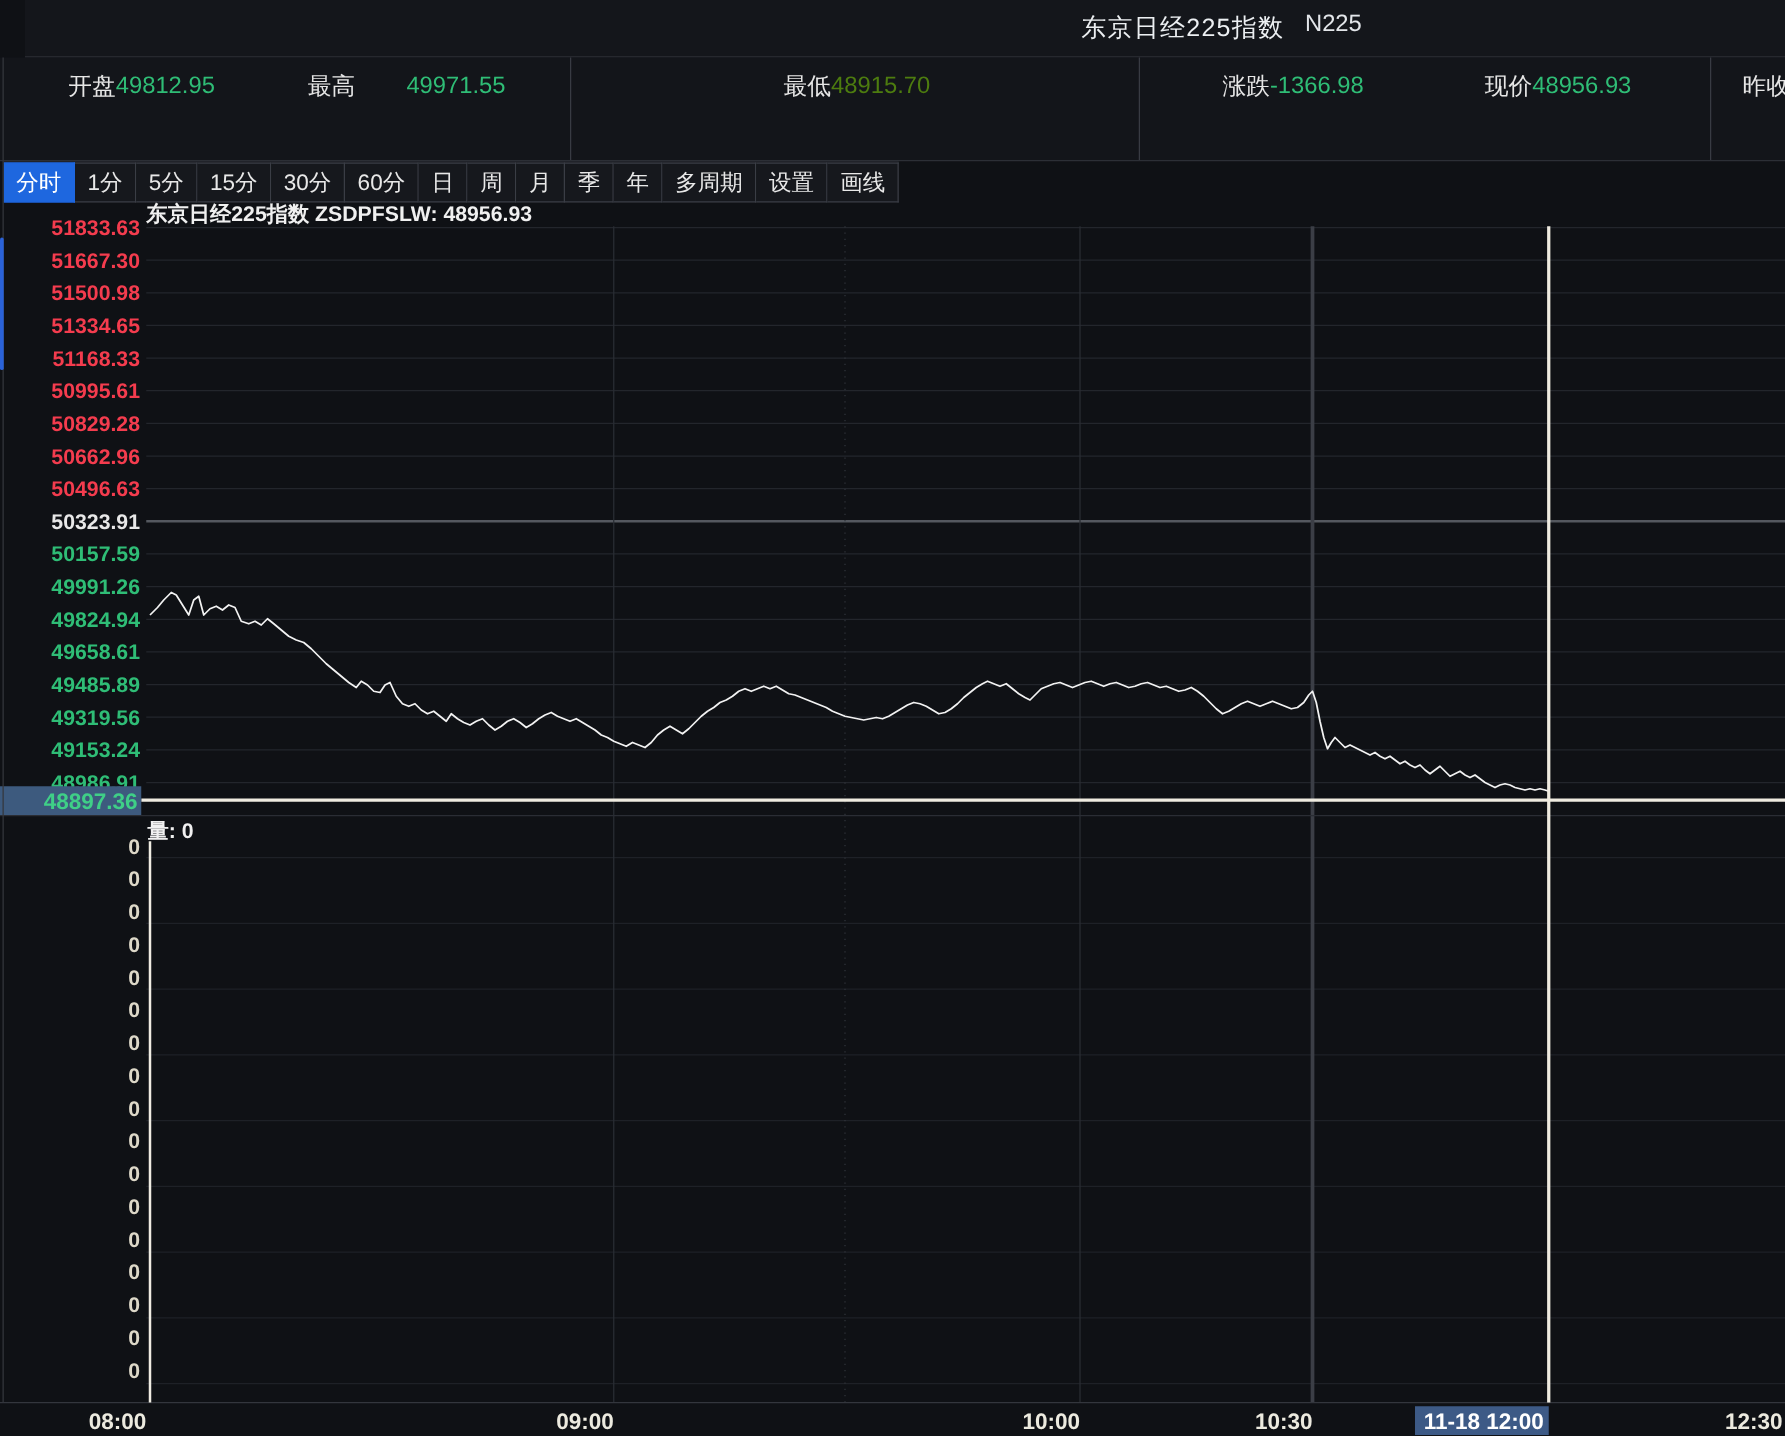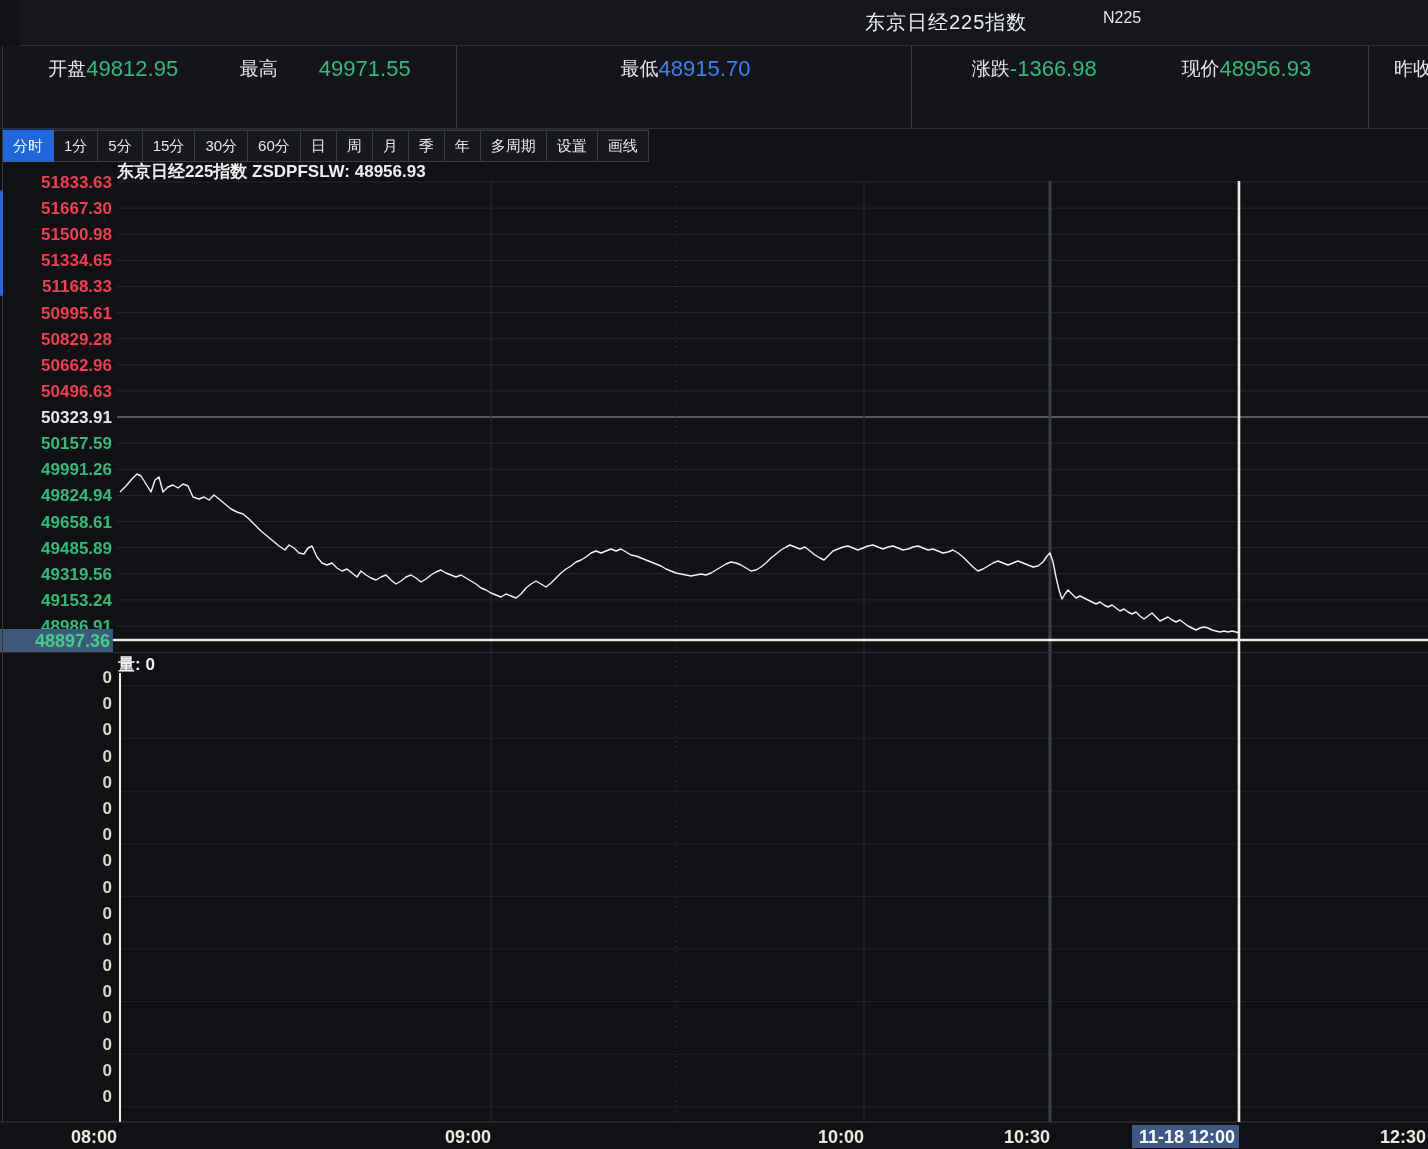--- a/index.html
+++ b/index.html
@@ -3,34 +3,34 @@
 <meta charset="utf-8">
 <style>
   html,body{margin:0;padding:0;background:#0d0f13;}
   *{box-sizing:border-box;}
   body{font-family:"Liberation Sans","DejaVu Sans",sans-serif;color:#e8e8e8;}
   #app{position:relative;width:1428px;height:1149px;background:#0f1115;overflow:hidden;}
 
   
   .titlebar{position:absolute;left:0;top:0;width:1428px;height:46px;background:#14161b;border-bottom:1px solid #2c2f36;margin-left:20px;}
   .titlebar .wtitle{position:absolute;left:845px;top:9px;font-size:20px;color:#eceff2;letter-spacing:1px;}
-  .titlebar .wsymbol{position:absolute;left:1083px;top:9px;font-size:16px;color:#e3e6ea;}
+  .titlebar .wsymbol{position:absolute;left:1024px;top:9px;font-size:19px;color:#e3e6ea;}
 
   
   .infobar{position:absolute;left:0;top:46px;width:1428px;height:83px;background:#13151a;border-bottom:1px solid #2c2f36;display:flex;}
   .info-col{position:relative;height:100%;border-right:1px solid #383b43;display:flex;flex-direction:row;justify-content:space-around;padding:6px 16px;}
   .info-col:last-child{border-right:none;}
   .info-col.c0{width:457px;} .info-col.c1{width:455px;} .info-col.c2{width:457px;} .info-col.c3{width:59px;}
   .info-cell{display:flex;justify-content:space-between;align-items:center;padding:0 6px 0 9px;height:34px;}
   .info-cell .lbl{font-size:19px;color:#e6e6e6;white-space:nowrap;}
-  .info-cell .val{font-size:22px;white-space:nowrap;}
+  .info-cell .val{font-size:19px;white-space:nowrap;}
 
   
   .tabbar{position:absolute;left:3px;top:129px;height:32px;display:flex;background:#15171c;border-top:1px solid #26292f;}
-  .tab{height:32px;padding:0 10px;display:flex;align-items:center;justify-content:center;font-size:15px;color:#e8e8e8;border-right:1px solid #3a3d45;border-top:1px solid #3a3d45;border-bottom:1px solid #3a3d45;background:#16181d;cursor:default;white-space:nowrap;}
+  .tab{height:32px;padding:0 10px;display:flex;align-items:center;justify-content:center;font-size:18px;color:#e8e8e8;border-right:1px solid #3a3d45;border-top:1px solid #3a3d45;border-bottom:1px solid #3a3d45;background:#16181d;cursor:default;white-space:nowrap;}
   .tab.selected{background:#1e67df;color:#ffffff;border-color:#1e67df;}
 
   
   #chart-wrap{position:absolute;left:0;top:0;width:1428px;height:1149px;font-weight:bold;}
   svg{position:absolute;left:0;top:0;}
 
   
   .left-border{position:absolute;left:2px;top:46px;width:1px;height:1076px;background:#34373d;}
   .left-thumb{position:absolute;left:0;top:190px;width:3px;height:106px;background:#2a62d8;border-radius:2px;}
 </style>
@@ -51,21 +51,21 @@
           <span class="val" style="color: rgb(47, 189, 118);">49812.95</span>
         </div>
         <div class="info-cell">
           <span class="lbl">最高</span>
           <span class="val" style="color: rgb(47, 189, 118); margin-left: 41px;">49971.55</span>
         </div>
       </div>
       <div class="info-col c1">
         <div class="info-cell">
           <span class="lbl">最低</span>
-          <span class="val" style="color: #3b82f6;">48915.70</span>
+          <span class="val" style="color: #4d7c0f;">48915.70</span>
         </div>
       </div>
       <div class="info-col c2">
         <div class="info-cell">
           <span class="lbl">涨跌</span>
           <span class="val" style="color: rgb(47, 189, 118);">-1366.98</span>
         </div>
         <div class="info-cell">
           <span class="lbl">现价</span>
           <span class="val" style="color: rgb(47, 189, 118);">48956.93</span>

